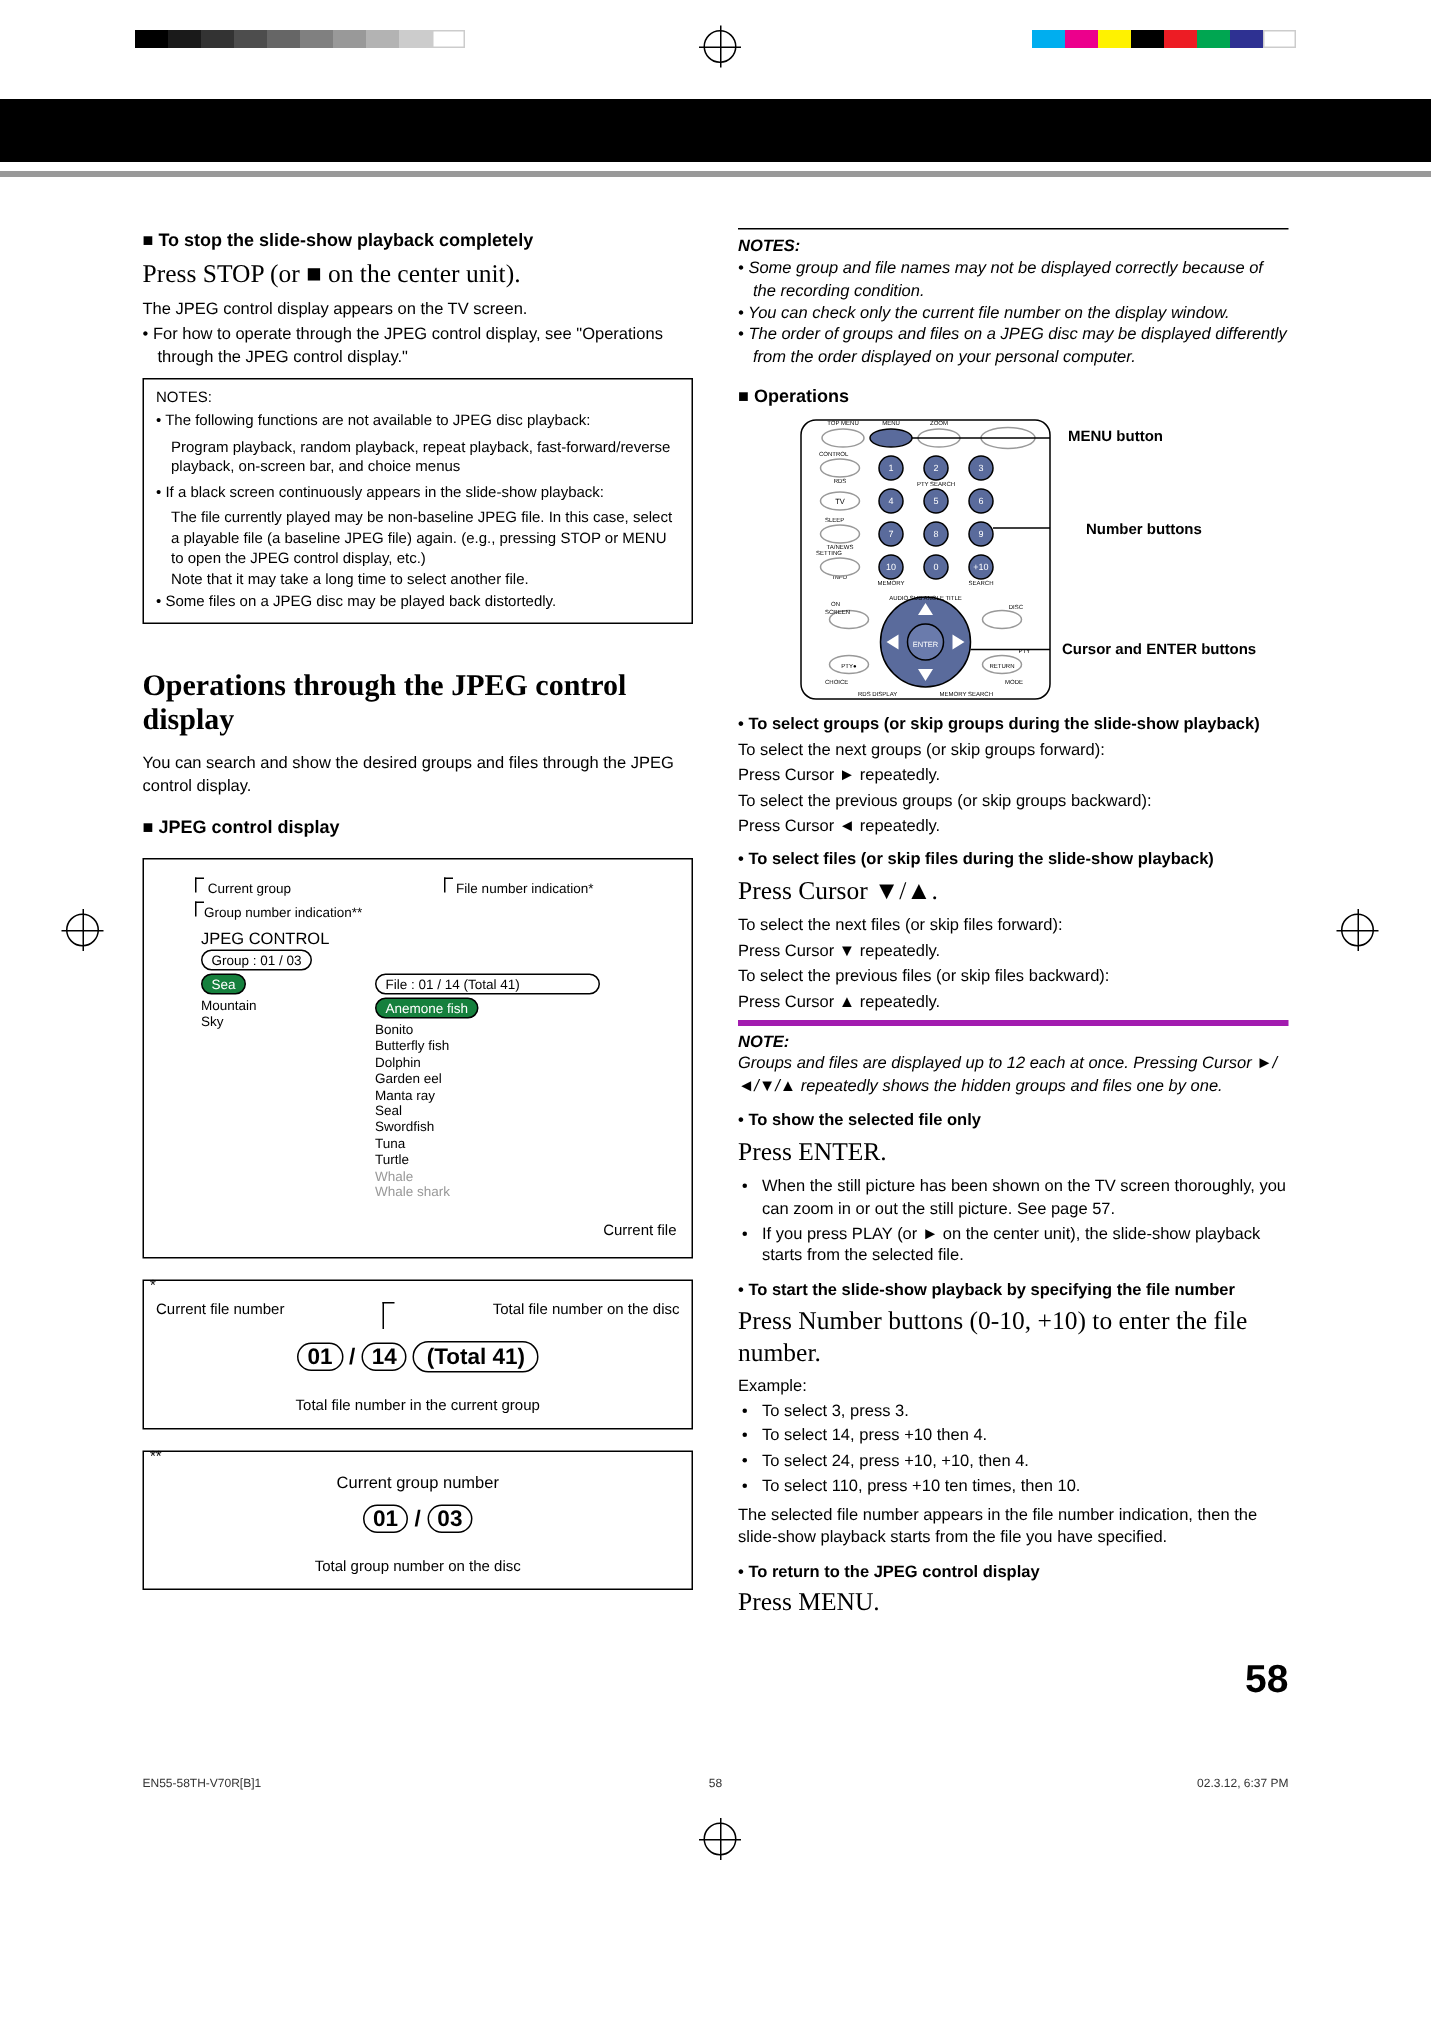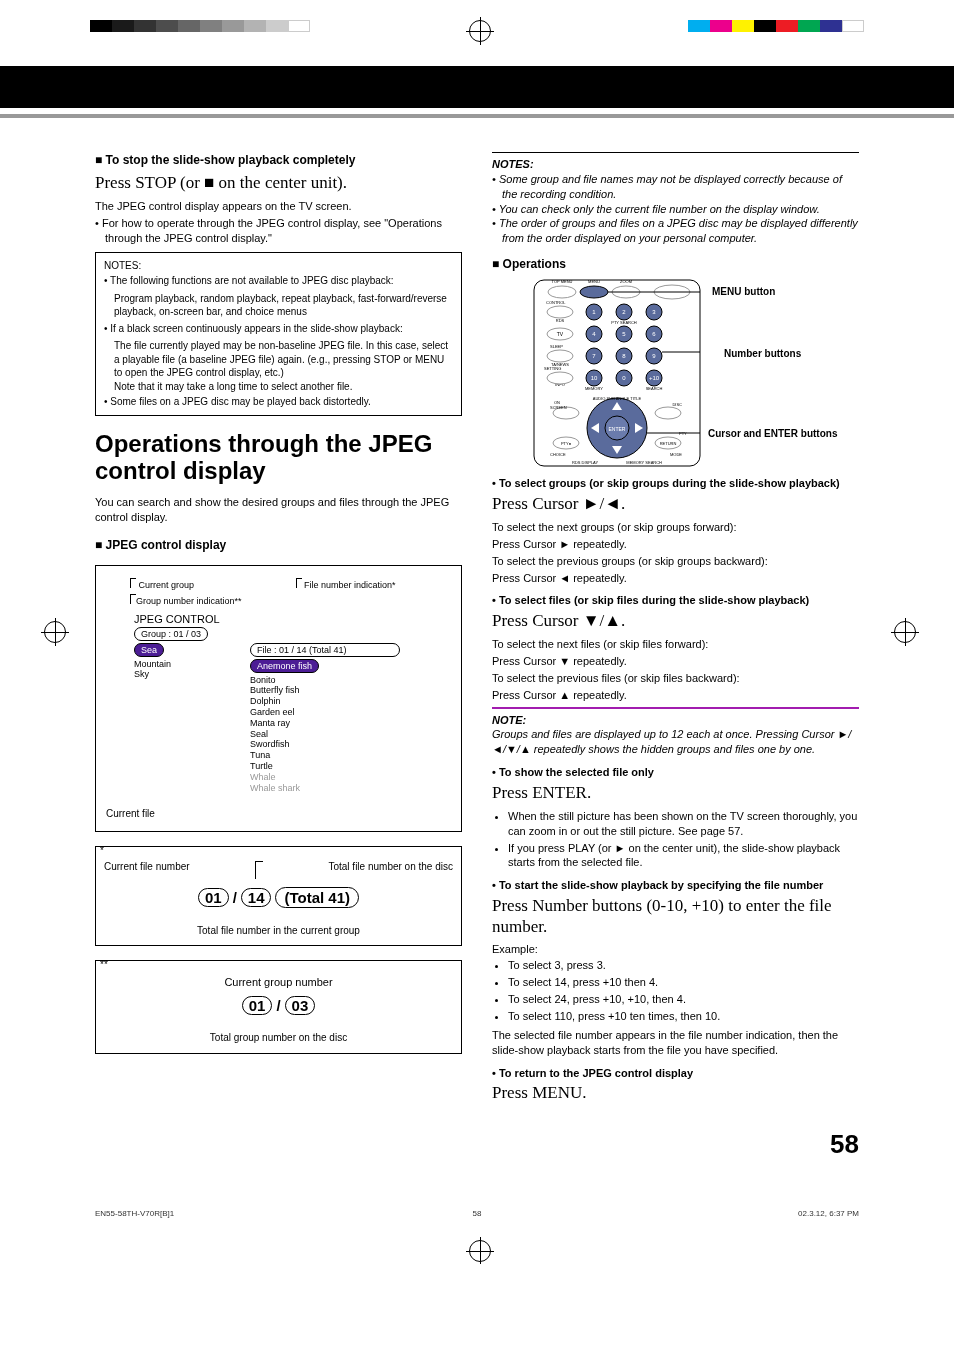--- a/index.html
+++ b/index.html
@@ -31,43 +31,43 @@
   .reg-mark::before { left: -4px; right: -4px; top: 50%; height: 1px; }
   .reg-mark::after  { top: -4px; bottom: -4px; left: 50%; width: 1px; }
   .side-reg { position: absolute; top: 50%; transform: translateY(-50%); }
   .side-reg.left  { left: 38px; }
   .side-reg.right { right: 38px; }
   .page { position: relative; padding: 0 95px 40px 95px; }
   .black-bar { height: 42px; background: #000; margin: 26px -95px 6px -95px; }
   .gray-line { height: 4px; background: #999; margin: 0 -95px 30px -95px; }
   .columns { display: flex; gap: 30px; }
   .col { flex: 1 1 50%; min-width: 0; }
-  h2 { font-size: 24px; font-family: Liberation Sans, sans-serif; font-weight: bold; margin: 14px 0 10px 0; line-height: 1.15; }
+  h2 { font-size: 20px; font-family: Liberation Serif, serif; font-weight: bold; margin: 30px 0 10px 0; line-height: 1.15; }
   .sec-head { font-weight: bold; font-size: 12px; margin: 4px 0 4px 0; }
   .action { font-family: "Times New Roman", serif; font-size: 17px; margin: 2px 0 4px 0; }
   p, li { font-size: 11px; line-height: 1.35; }
   .body-txt { margin: 2px 0; }
   .bullet-sm { margin-left: 10px; text-indent: -10px; }
   .notes-box { border: 1px solid #000; padding: 6px 8px; margin-top: 6px; font-size: 10px; line-height: 1.3; }
   .notes-box p { font-size: 10px; }
   .notes-title { font-size: 10px; margin-bottom: 2px; }
-  .italic-notes { font-style: italic; font-size: 10px; line-height: 1.3; border-top: 2px solid #a21caf; padding-top: 4px; margin-top: 4px; }
+  .italic-notes { font-style: italic; font-size: 10px; line-height: 1.3; border-top: 4px solid #a21caf; padding-top: 4px; margin-top: 4px; }
   .italic-notes .heading { font-weight: bold; font-style: italic; }
   .jpeg-diagram { border: 1px solid #000; padding: 12px 10px 10px 10px; margin-top: 12px; font-size: 9px; position: relative; }
   .jcd-top-labels { display: flex; gap: 30px; margin-left: 24px; }
   .jcd-label-group { position: relative; }
   .jcd-control { margin-left: 28px; margin-top: 6px; }
   .jcd-panels { display: flex; gap: 16px; margin-top: 2px; margin-left: 28px; }
   .jcd-group-panel { width: 100px; }
   .jcd-file-panel  { width: 150px; }
   .jcd-oval { border: 1px solid #000; border-radius: 10px; padding: 1px 6px; display: inline-block; font-size: 9px; }
-  .jcd-hi-oval { background: #4c1d95; color: #fff; }
+  .jcd-hi-oval { background: #15803d; color: #fff; }
   .jcd-list { font-size: 9px; line-height: 1.2; margin-top: 2px; }
   .jcd-list .dim { color: #999; }
-  .jcd-footer { text-align: left; font-size: 10px; margin-top: 14px; }
+  .jcd-footer { text-align: right; font-size: 10px; margin-top: 14px; }
   .bracket-box { border: 1px solid #000; padding: 14px 8px 8px 8px; margin-top: 14px; font-size: 10px; text-align: center; position: relative; }
   .bracket-box .star { position:absolute; left:4px; top:-2px; font-size:10px; }
   .bracket-box .labels-row { display:flex; justify-content:space-between; text-align:left; margin-bottom:8px; }
   .nums { font-size: 15px; font-weight: bold; display:flex; justify-content:center; gap:4px; align-items:center; }
   .nums .oval { border:1.5px solid #000; border-radius: 10px; padding: 0 6px; font-weight:bold; }
   .nums .big-oval { border:1.5px solid #000; border-radius: 12px; padding: 1px 8px; font-weight:bold; }
   .sub-label { margin-top:16px; font-size:10px; }
   .remote-block { position: relative; margin: 6px 0 8px 0; height: 190px; }
   .remote-svg { position:absolute; left: 40px; top:0; }
   .remote-label { position:absolute; font-weight:bold; font-size:10px; }
@@ -317,21 +317,20 @@
           <line x1="76" y1="14" x2="168" y2="14" stroke="#000"></line>
           <line x1="130" y1="74" x2="168" y2="74" stroke="#000"></line>
           <line x1="115" y1="155" x2="168" y2="155" stroke="#000"></line>
         </svg>
         <span class="remote-label lbl-menu">MENU button</span>
         <span class="remote-label lbl-number">Number buttons</span>
         <span class="remote-label lbl-cursor">Cursor and ENTER buttons</span>
       </div>
 
       <p class="sub-item">• <span>To select groups (or skip groups during the slide-show playback)</span></p>
-      <p class="action">Press Cursor ►/◄.</p>
       <p class="body-txt">To select the next groups (or skip groups forward):</p>
       <p class="body-txt">Press Cursor ► repeatedly.</p>
       <p class="body-txt">To select the previous groups (or skip groups backward):</p>
       <p class="body-txt">Press Cursor ◄ repeatedly.</p>
 
       <p class="sub-item">• <span>To select files (or skip files during the slide-show playback)</span></p>
       <p class="action">Press Cursor ▼/▲.</p>
       <p class="body-txt">To select the next files (or skip files forward):</p>
       <p class="body-txt">Press Cursor ▼ repeatedly.</p>
       <p class="body-txt">To select the previous files (or skip files backward):</p>

